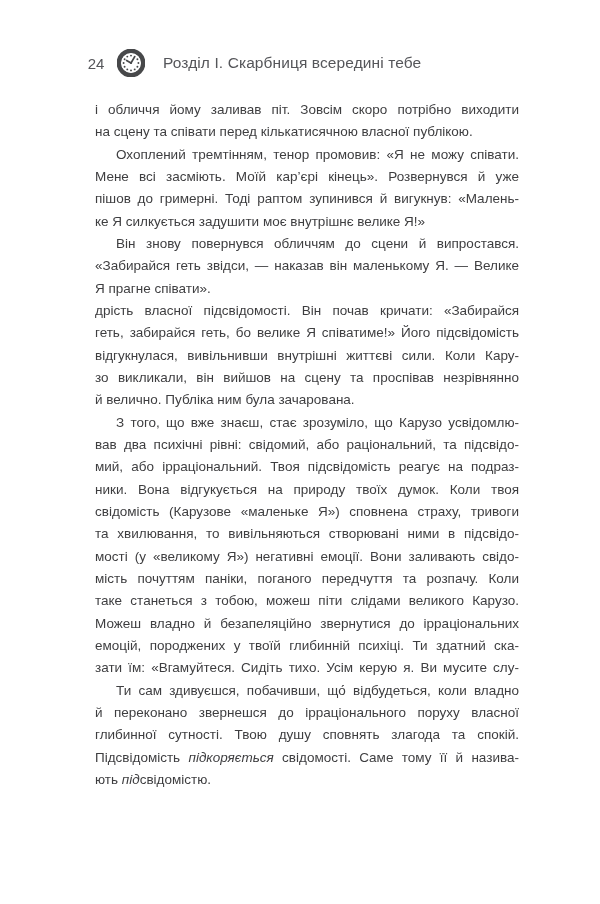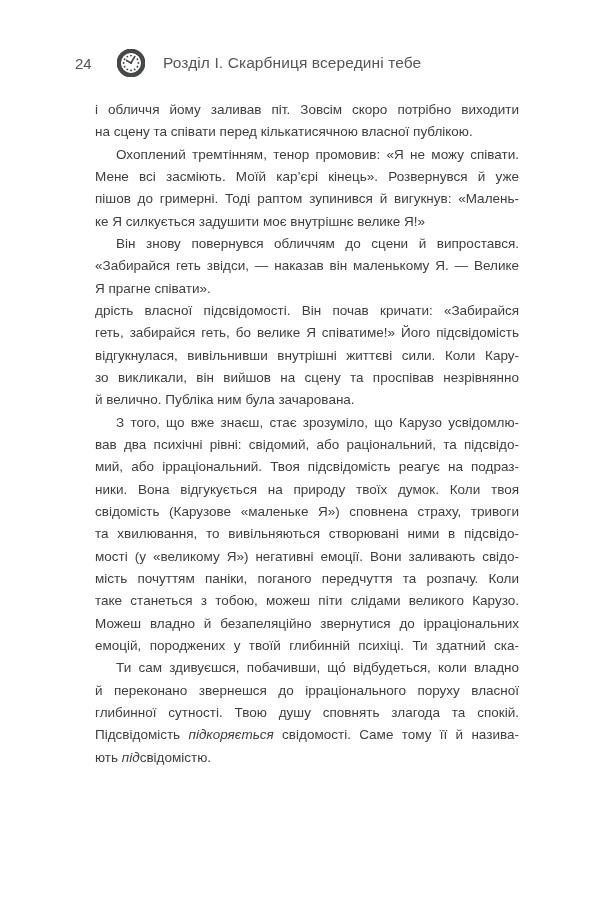--- a/index.html
+++ b/index.html
@@ -18,20 +18,21 @@
     width: 460px;
     height: 30px;
     display: flex;
     align-items: center;
   }
   .page-number {
     color: var(--header-color, #414042);
     font-size: 15px;
     width: 42px;
     flex: 0 0 auto;
+    text-align: center;
   }
   .clock {
     display: inline-flex;
     width: 28px;
     height: 28px;
     margin-right: 18px;
     flex: 0 0 auto;
   }
   .chapter-title {
     color: var(--header-color, #55565a);
@@ -112,20 +113,21 @@
       <div class="line">вав два психічні рівні: свідомий, або раціональний, та підсвідо-</div>
       <div class="line">мий, або ірраціональний. Твоя підсвідомість реагує на подраз-</div>
       <div class="line">ники. Вона відгукується на природу твоїх думок. Коли твоя</div>
       <div class="line">свідомість (Карузове «маленьке Я») сповнена страху, тривоги</div>
       <div class="line">та хвилювання, то вивільняються створювані ними в підсвідо-</div>
       <div class="line">мості (у «великому Я») негативні емоції. Вони заливають свідо-</div>
       <div class="line">мість почуттям паніки, поганого передчуття та розпачу. Коли</div>
       <div class="line">таке станеться з тобою, можеш піти слідами великого Карузо.</div>
       <div class="line">Можеш владно й безапеляційно звернутися до ірраціональних</div>
       <div class="line">емоцій, породжених у твоїй глибинній психіці. Ти здатний ска-</div>
+      <div class="line">зати їм: «Вгамуйтеся. Сидіть тихо. Усім керую я. Ви мусите слу-</div>
       <div class="line indent">Ти сам здивуєшся, побачивши, що́ відбудеться, коли владно</div>
       <div class="line">й переконано звернешся до ірраціонального поруху власної</div>
       <div class="line">глибинної сутності. Твою душу сповнять злагода та спокій.</div>
       <div class="line"><span>Підсвідомість </span><em>підкоряється</em><span> свідомості. Саме тому її й назива-</span></div>
       <div class="line last"><span>ють </span><em>під</em><span>свідомістю.</span></div>
     </main>
 
 </div>
 
 </body></html>

